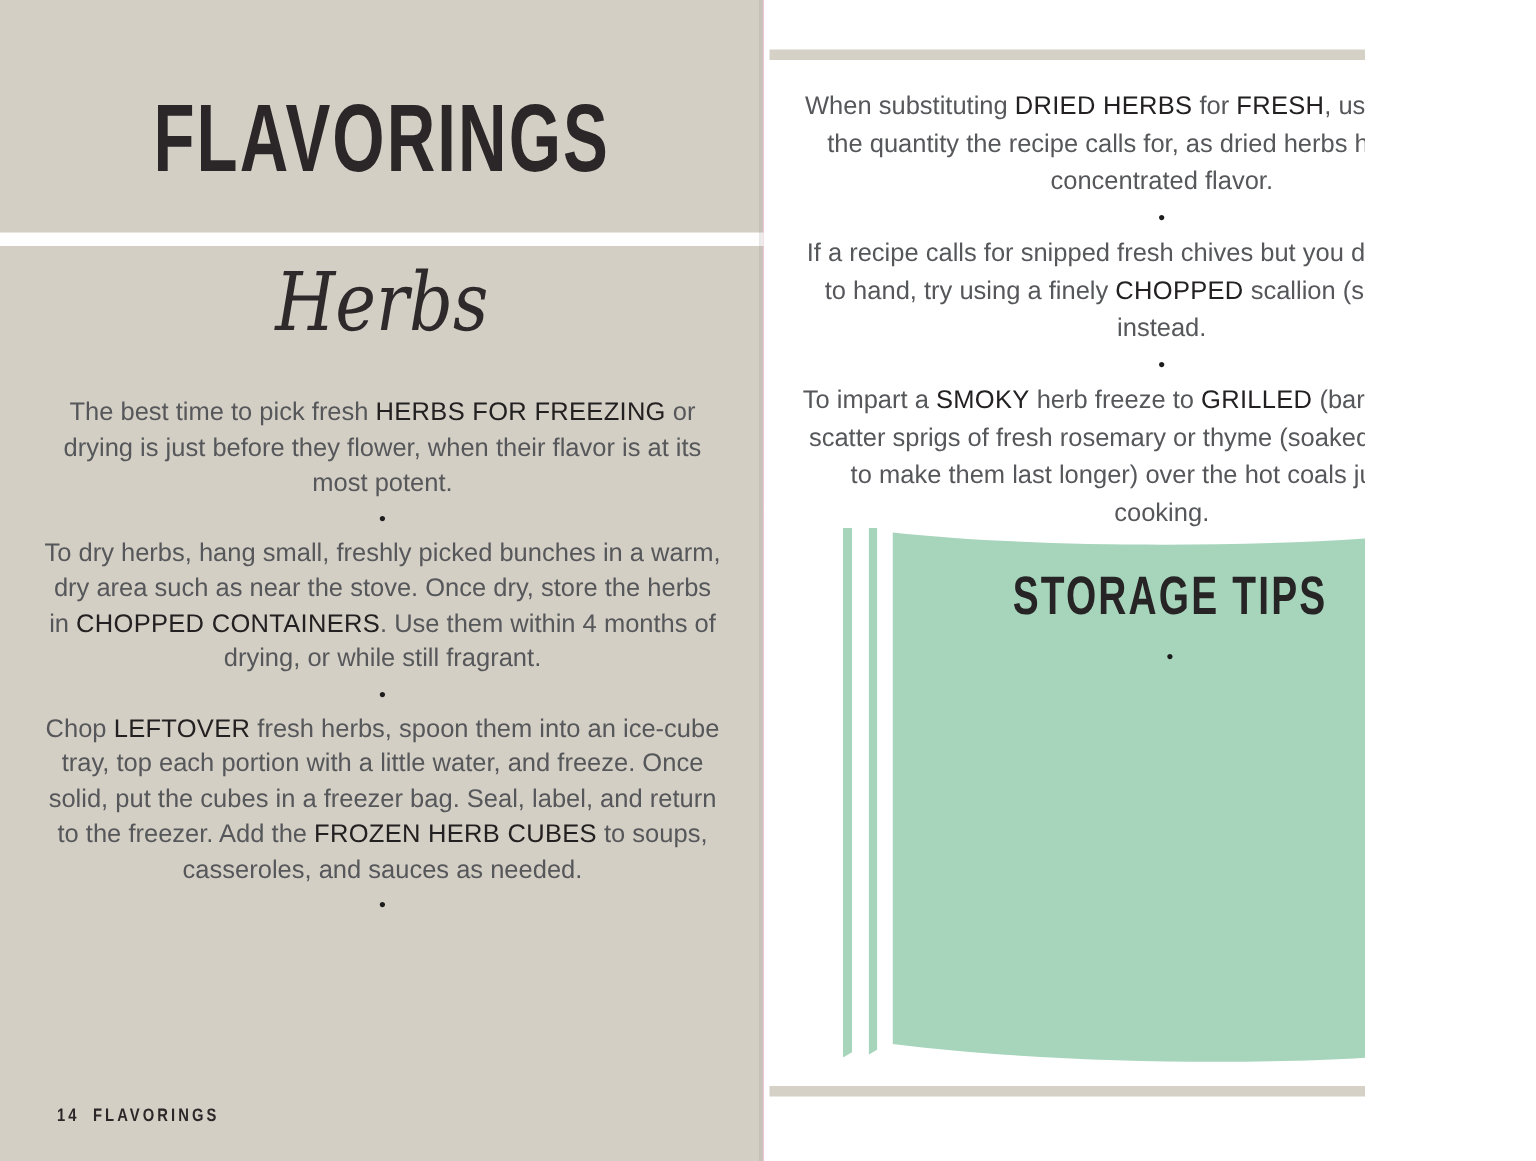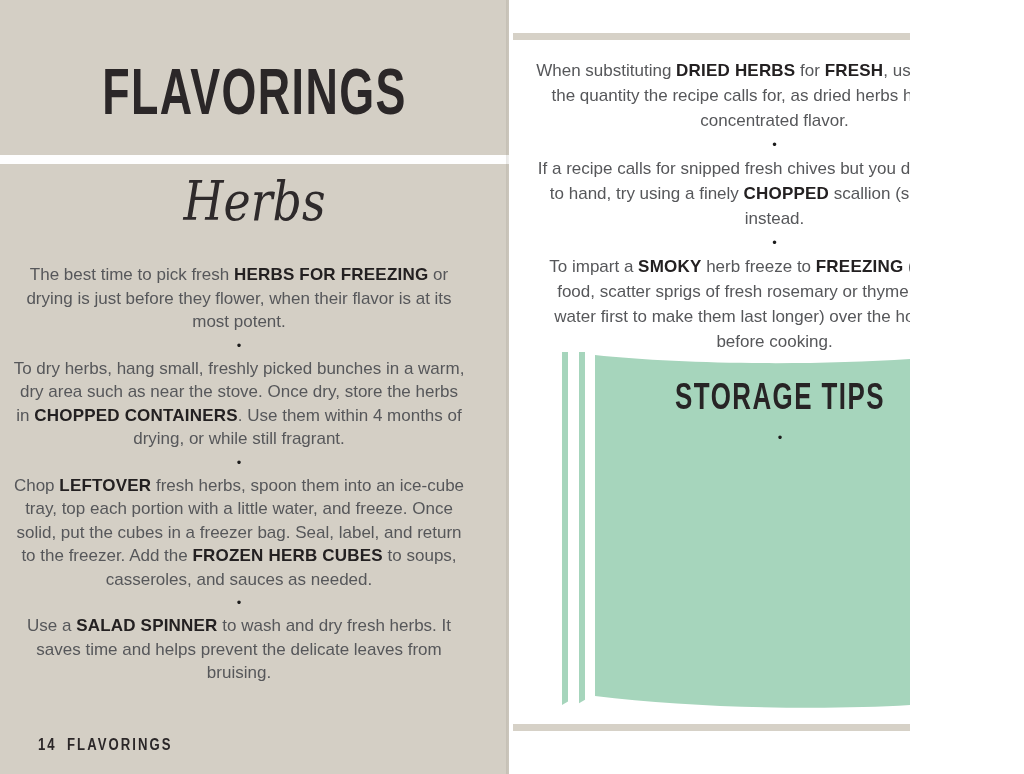--- a/index.html
+++ b/index.html
@@ -12,25 +12,25 @@
   .gutter{position:absolute;left:506px;top:0;width:10px;height:774px;
     background:linear-gradient(to right,rgba(130,124,112,.18),rgba(255,255,255,0) 70%);pointer-events:none;}
   .white-band{position:absolute;left:0;top:155px;width:100%;height:9px;background:#fefefe;}
   .deco{font-family:"Liberation Sans",sans-serif;font-weight:700;color:#2b2728;}
   .title{position:absolute;left:0;right:0;top:60px;margin:0;text-align:center;
     font-size:64px;line-height:64px;letter-spacing:2px;transform:scaleX(.70) scaleY(1.0);transform-origin:50% 0;}
   .script{position:absolute;left:0;right:0;top:172px;margin:0;text-align:center;
     font-family:"DejaVu Serif",serif;font-style:italic;font-weight:500;font-size:54px;line-height:60px;
     color:#2e2a2b;transform:scaleX(.85);transform-origin:50% 0;}
   .body-col{position:absolute;text-align:center;color:#56575a;}
-  .left-col{left:12px;width:454px;top:263px;font-size:17px;line-height:23.5px;}
+  .left-col{left:28px;width:454px;top:263px;font-size:17px;line-height:23.5px;}
   .para{margin:0;}
-  .para .b{font-weight:700;color:#232021;letter-spacing:.2px;margin-top:45px;}
+  .para .b{font-weight:400;color:#232021;letter-spacing:.2px;margin-top:45px;}
   .bullet{font-size:13px;line-height:10px;margin:7px 0 6px;color:#1c1c1c;text-align:center;}
-  .folio{position:absolute;top:736px;font-size:16px;}
+  .folio{position:absolute;top:736px;font-size:12px;}
   .deco-sm{font-weight:700;color:#2b2728;letter-spacing:2.5px;display:inline-block;transform:scaleX(.82);transform-origin:0 50%;}
   .folio-left{left:38px;}
   .folio-left .lbl{margin-left:2px;}
   .folio-right{right:16px;text-align:center;}
   .folio-right .num{margin-left:12px;transform-origin:100% 50%;}
   .folio-right .lbl{transform-origin:100% 50%;}
   
   .page-right{position:absolute;left:509px;top:0;width:515px;height:774px;background:#ffffff;}
   .accent-bar{position:absolute;left:4px;right:0;height:7px;background:#d6d1c7;}
   .bar-top{top:33px;}
@@ -59,39 +59,38 @@
     <h1 class="deco title">FLAVORINGS</h1>
     <div class="white-band"></div>
     <h2 class="script">Herbs</h2>
     <div class="body-col left-col">
         <p class="para"><span>The best time to pick fresh </span><span class="b">HERBS FOR FREEZING</span><span> or drying is just before they flower, when their flavor is at its most potent.</span></p>
         <div class="bullet">•</div>
         <p class="para"><span>To dry herbs, hang small, freshly picked bunches in a warm, dry area such as near the stove. Once dry, store the herbs in </span><span class="b">CHOPPED CONTAINERS</span><span>. Use them within 4 months of drying, or while still fragrant.</span></p>
         <div class="bullet">•</div>
         <p class="para"><span>Chop </span><span class="b">LEFTOVER</span><span> fresh herbs, spoon them into an ice-cube tray, top each portion with a little water, and freeze. Once solid, put the cubes in a freezer bag. Seal, label, and return to the freezer. Add the </span><span class="b">FROZEN HERB CUBES</span><span> to soups, casseroles, and sauces as needed.</span></p>
         <div class="bullet">•</div>
-        <p class="para"><span>Use a </span><span class="b">SALAD SPINNER</span><span> to wash and dry fresh herbs. It saves time and helps prevent the delicate leaves from bruising.</span></p>
       </div>
     <footer class="folio folio-left">
       <span class="deco-sm num">14</span>
       <span class="deco-sm lbl">FLAVORINGS</span>
     </footer>
   </section>
 
   <div class="gutter"></div>
 
   <section class="page-right">
     <div class="accent-bar bar-top"></div>
 
     <div class="body-col right-col">
         <p class="para"><span>When substituting </span><span class="b">DRIED HERBS</span><span> for </span><span class="b">FRESH</span><span>, use roughly half the quantity the recipe calls for, as dried herbs have a more concentrated flavor.</span></p>
         <div class="bullet">•</div>
         <p class="para"><span>If a recipe calls for snipped fresh chives but you don’t have any to hand, try using a finely </span><span class="b">CHOPPED</span><span> scallion (spring onion) instead.</span></p>
         <div class="bullet">•</div>
-        <p class="para"><span>To impart a </span><span class="b">SMOKY</span><span> herb freeze to </span><span class="b">FREEZING</span><span> (barbecued) food, scatter sprigs of fresh rosemary or thyme (soaked in water first to make them last longer) over the hot coals just before cooking.</span></p>
+        <p class="para"><span>To impart a </span><span class="b">SMOKY</span><span> herb freeze to </span><span class="b">GRILLED</span><span> (barbecued) food, scatter sprigs of fresh rosemary or thyme (soaked in water first to make them last longer) over the hot coals just before cooking.</span></p>
       </div>
 
     <div class="storage-box">
       <div class="stripe s1"></div>
       <div class="stripe s2"></div>
       <div class="stripe s3"></div>
       <div class="stripe s4"></div>
       <svg class="box-bg" viewBox="0 0 370 360" preserveAspectRatio="none" aria-hidden="true">
         <path d="M 0 4 C 100 15, 270 15, 370 3 L 370 349 C 290 360, 120 360, 0 345 Z" fill="#a6d5bc"></path>
       </svg>

